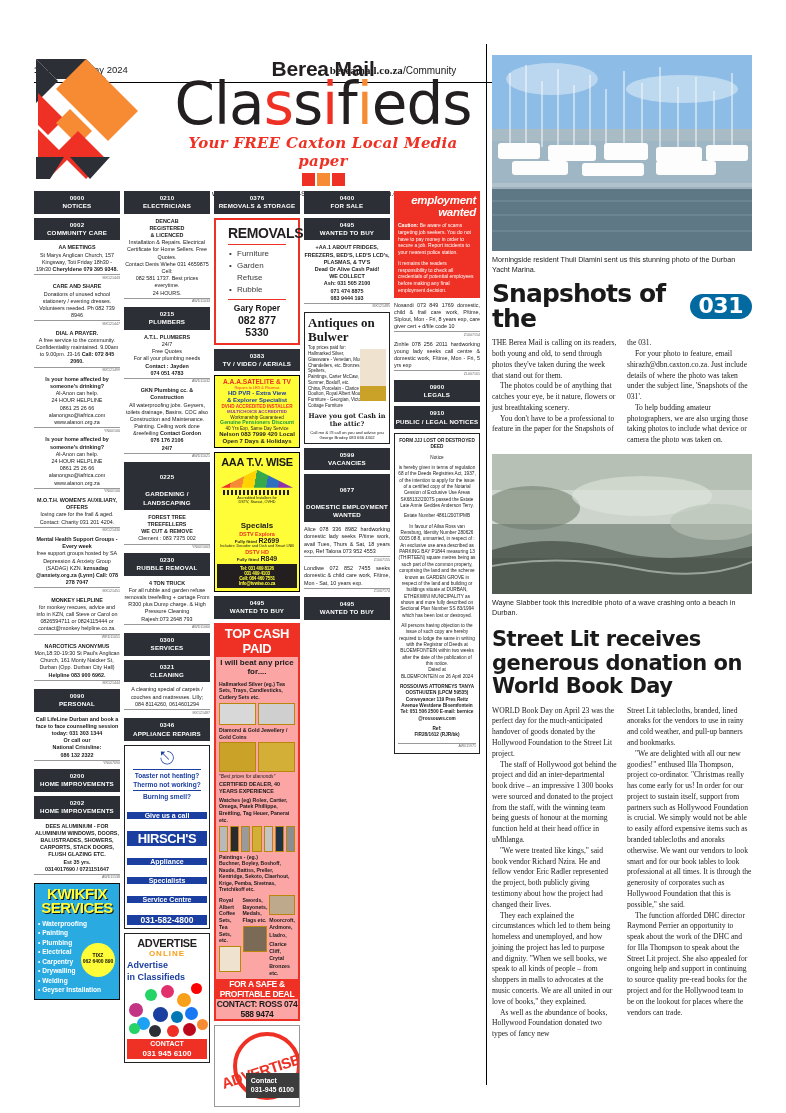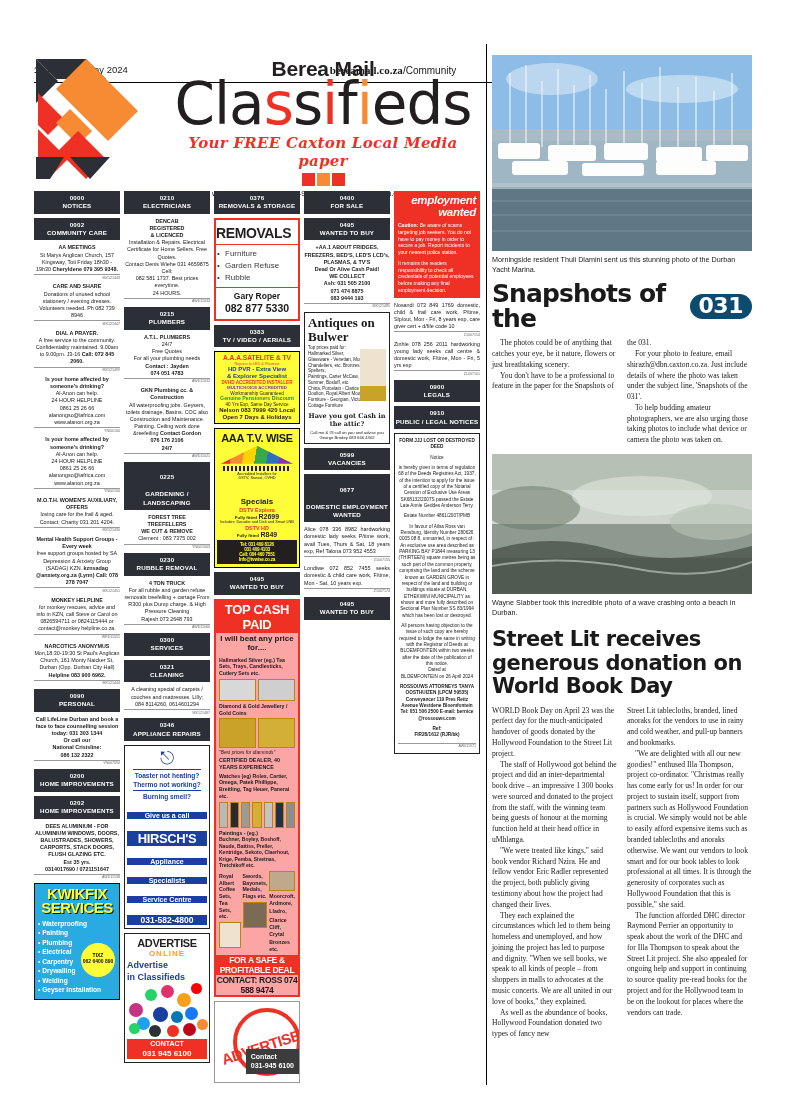--- a/index.html
+++ b/index.html
@@ -57,21 +57,21 @@
   .ad .b { font-weight:700; }
   .ad .t { font-weight:700; display:block; }
   .ref { display:block; text-align:right; font-size:3.6px; color:#666; margin-top:1px;
       border-top:1px solid #999; padding-top:.5px;}
 
   
   .boxad { border:1px solid #111; padding:3px; margin-bottom:4px; background:#fff; }
   .boxad.red { border:2px solid #ee3124; }
 
   
-  .removals { text-align:left; padding:5px 0; }
+  .removals { text-align:left; padding:5px 12px; }
   .removals h3 { margin:0 0 2px; font-size:14px; font-weight:700; letter-spacing:-.4px; color:#231f20;}
   .removals .line { border-top:1.5px solid #ee3124; margin:3px 0; }
   .removals ul { margin:2px 0; padding-left:9px; list-style:none; }
   .removals li { font-size:8px; line-height:1.5; color:#3a3a3a; position:relative; }
   .removals li:before { content:"•"; position:absolute; left:-8px; }
   .removals .nm { text-align:center; font-size:8.5px; font-weight:700; margin-top:3px; }
   .removals .ph { text-align:center; font-size:10.5px; font-weight:700; margin-top:1px; }
 
   
   .satad { background:#fffd38; border:1px solid #000; padding:2px; text-align:center;
@@ -174,21 +174,21 @@
   .legal p { margin:0 0 4px; }
 
   
   .photo1 { width:260px; height:196px; position:relative; overflow:hidden;
     background:linear-gradient(180deg,#6ba3d6 0%, #9cc4e4 34%, #cfe0ec 45%, #8fa4b4 62%, #5d7382 100%); }
   .photo2 { width:260px; height:140px; position:relative; overflow:hidden;
     background:linear-gradient(180deg,#b7c3bc 0%, #8d9a8c 30%, #cfd6cf 55%, #6f7a72 80%, #4d564f 100%); }
   .caption { font-family:"Liberation Sans", sans-serif; font-size:7.2px; line-height:1.4; margin:4px 0 6px; }
   .hl-snap { font-size:25px; font-weight:700; letter-spacing:-.9px; line-height:1; margin:3px 0 7px;
       font-family:"DejaVu Sans", sans-serif; display:flex; align-items:center; gap:6px;}
-  .pill { background:#0c4a6e; color:#fff; border-radius:14px; padding:1px 9px 2px; font-size:22px;
+  .pill { background:#0369a1; color:#fff; border-radius:14px; padding:1px 9px 2px; font-size:22px;
       font-weight:700; letter-spacing:-.5px; }
   .artcols { display:flex; gap:10px; }
   .artcols .c { flex:1; font-family:"Liberation Serif", serif; font-size:7.6px; line-height:1.42;
       text-align:left; }
   .artcols .c p { margin:0; }
   .artcols .c p.ind { text-indent:8px; }
   .hl-street { font-size:21px; font-weight:700; letter-spacing:-.5px; line-height:1.12; margin:10px 0 7px;
       font-family:"DejaVu Sans", sans-serif; }
 </style>
 </head>
@@ -763,20 +763,21 @@
     </div>
     <div class="caption">Morningside resident Thuli Dlamini sent us this stunning photo of the Durban Yacht Marina.</div>
 
     <div class="hl-snap">
       <span>Snapshots of the</span>
       <span class="pill">031</span>
     </div>
 
     <div class="artcols">
       <div class="c">
+        <p>THE Berea Mail is calling on its readers, both young and old, to send through photos they've taken during the week that stand out for them.</p>
         <p class="ind">The photos could be of anything that catches your eye, be it nature, flowers or just breathtaking scenery.</p>
         <p class="ind">You don't have to be a professional to feature in the paper for the Snapshots of</p>
       </div>
       <div class="c">
         <p>the 031.</p>
         <p class="ind">For your photo to feature, email shirazh@dbn.caxton.co.za. Just include details of where the photo was taken under the subject line, 'Snapshots of the 031'.</p>
         <p class="ind">To help budding amateur photographers, we are also urging those taking photos to include what device or camera the photo was taken on.</p>
       </div>
     </div>
 

